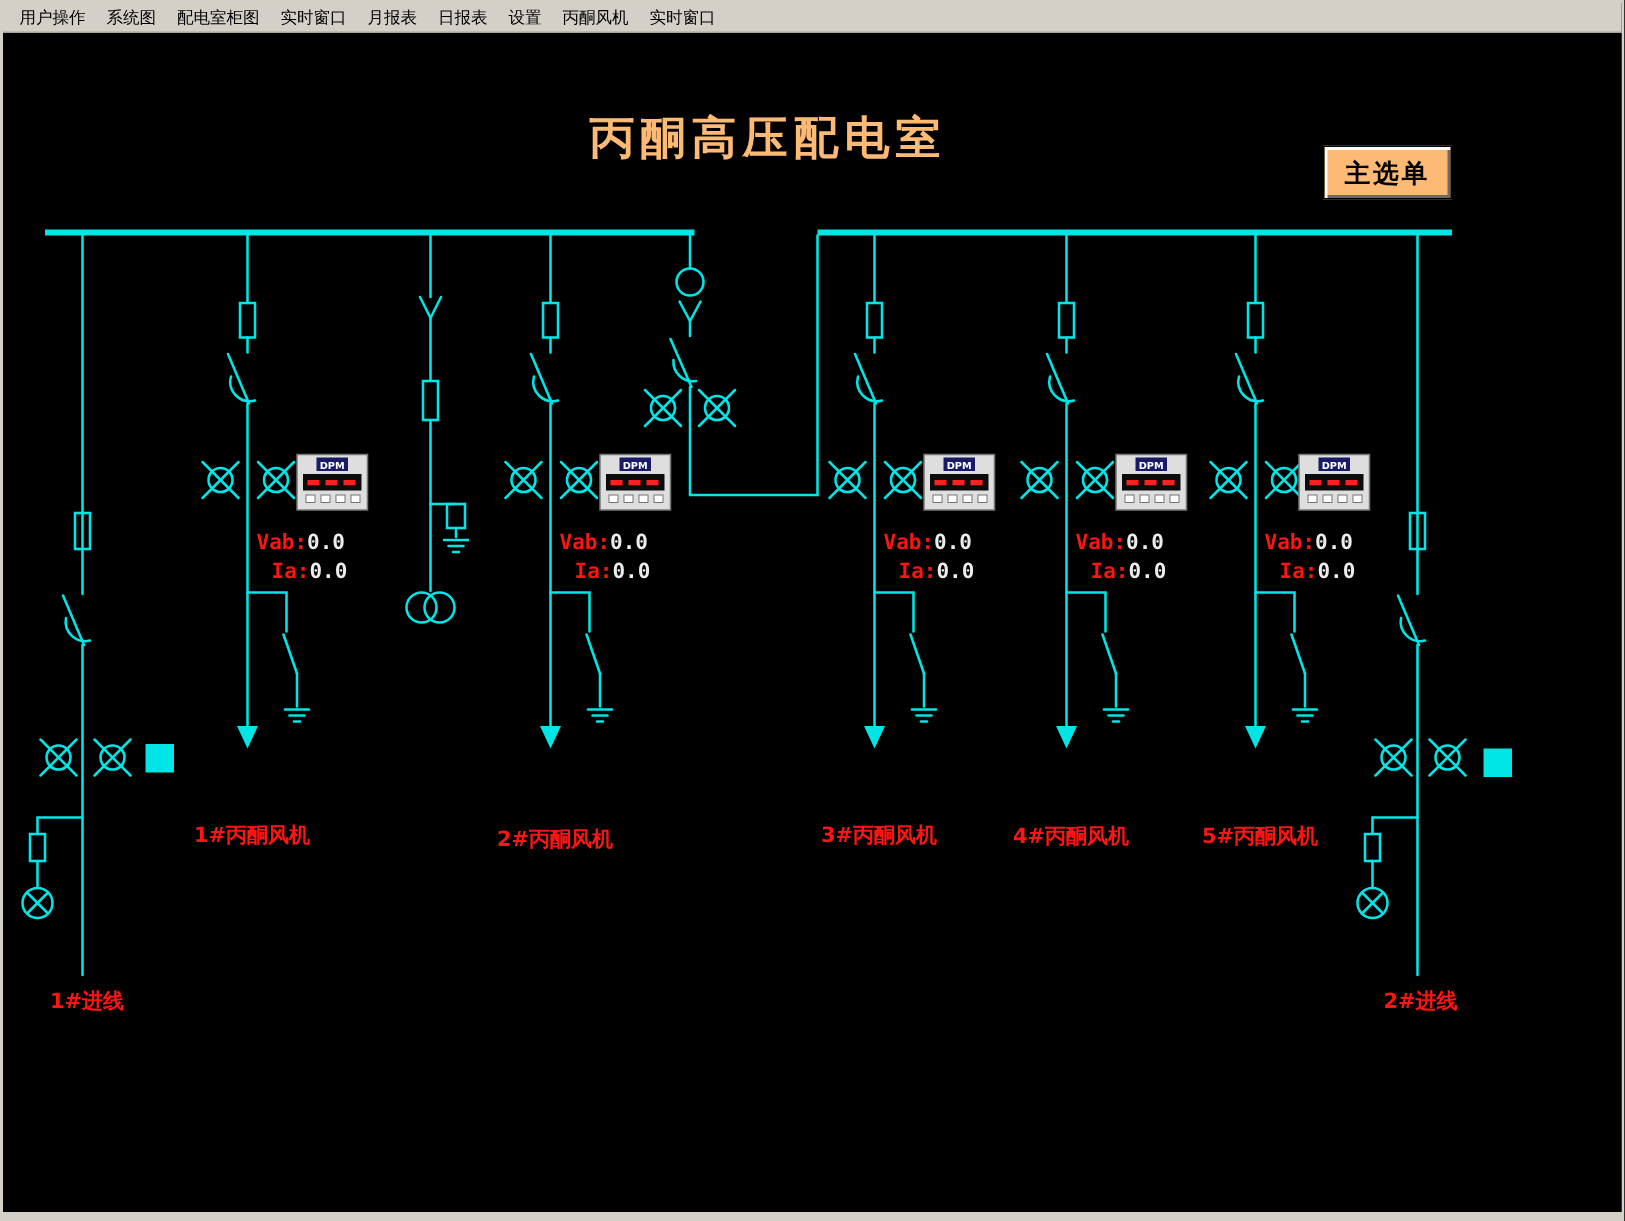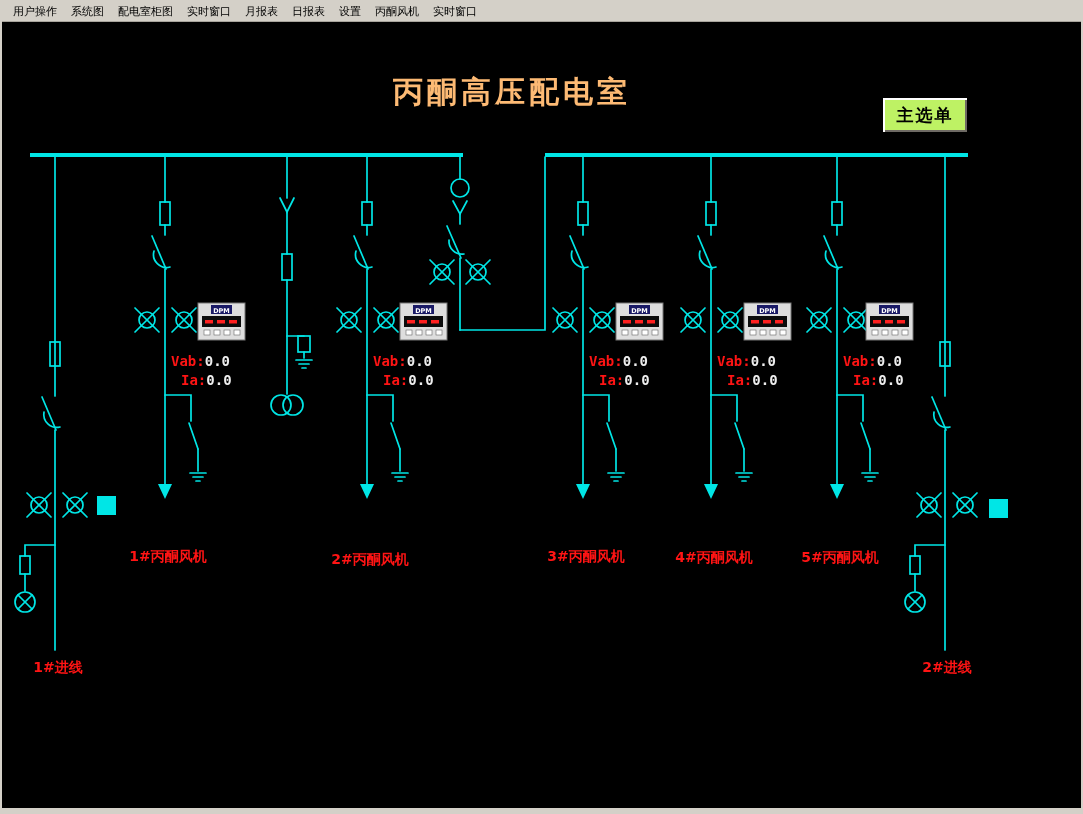--- a/index.html
+++ b/index.html
@@ -22,21 +22,21 @@
     position:absolute; left:0; top:20px; width:1079px; height:786px;
     background:#000;
   }
   #title {
     position:absolute; left:300px; top:50px; width:420px; text-align:center;
     color:#fdba74; font-family:Liberation Serif, serif;
     font-weight:bold; font-size:30px; letter-spacing:4px; white-space:nowrap;
   }
   #mainMenuBtn {
     position:absolute; left:880px; top:75px; width:86px; height:36px;
-    background:#bef264; color:#000; font-weight:bold; font-size:17px;
+    background:#fdba74; color:#000; font-weight:bold; font-size:17px;
     font-family:"DejaVu Serif","Liberation Serif",serif;
     border:1px solid #000;
     box-shadow: inset 2px 2px 0 #ffffff, inset -2px -2px 0 #6e6a64;
     cursor:pointer; letter-spacing:2px;
   }
   svg#diagram { position:absolute; left:0; top:0; }
 
   
   .cy { stroke:#00e6e6; stroke-width:1.7; fill:none; stroke-linecap:round; }
   .cy .fill, polygon.fill { fill:#00e6e6; stroke:none; }

